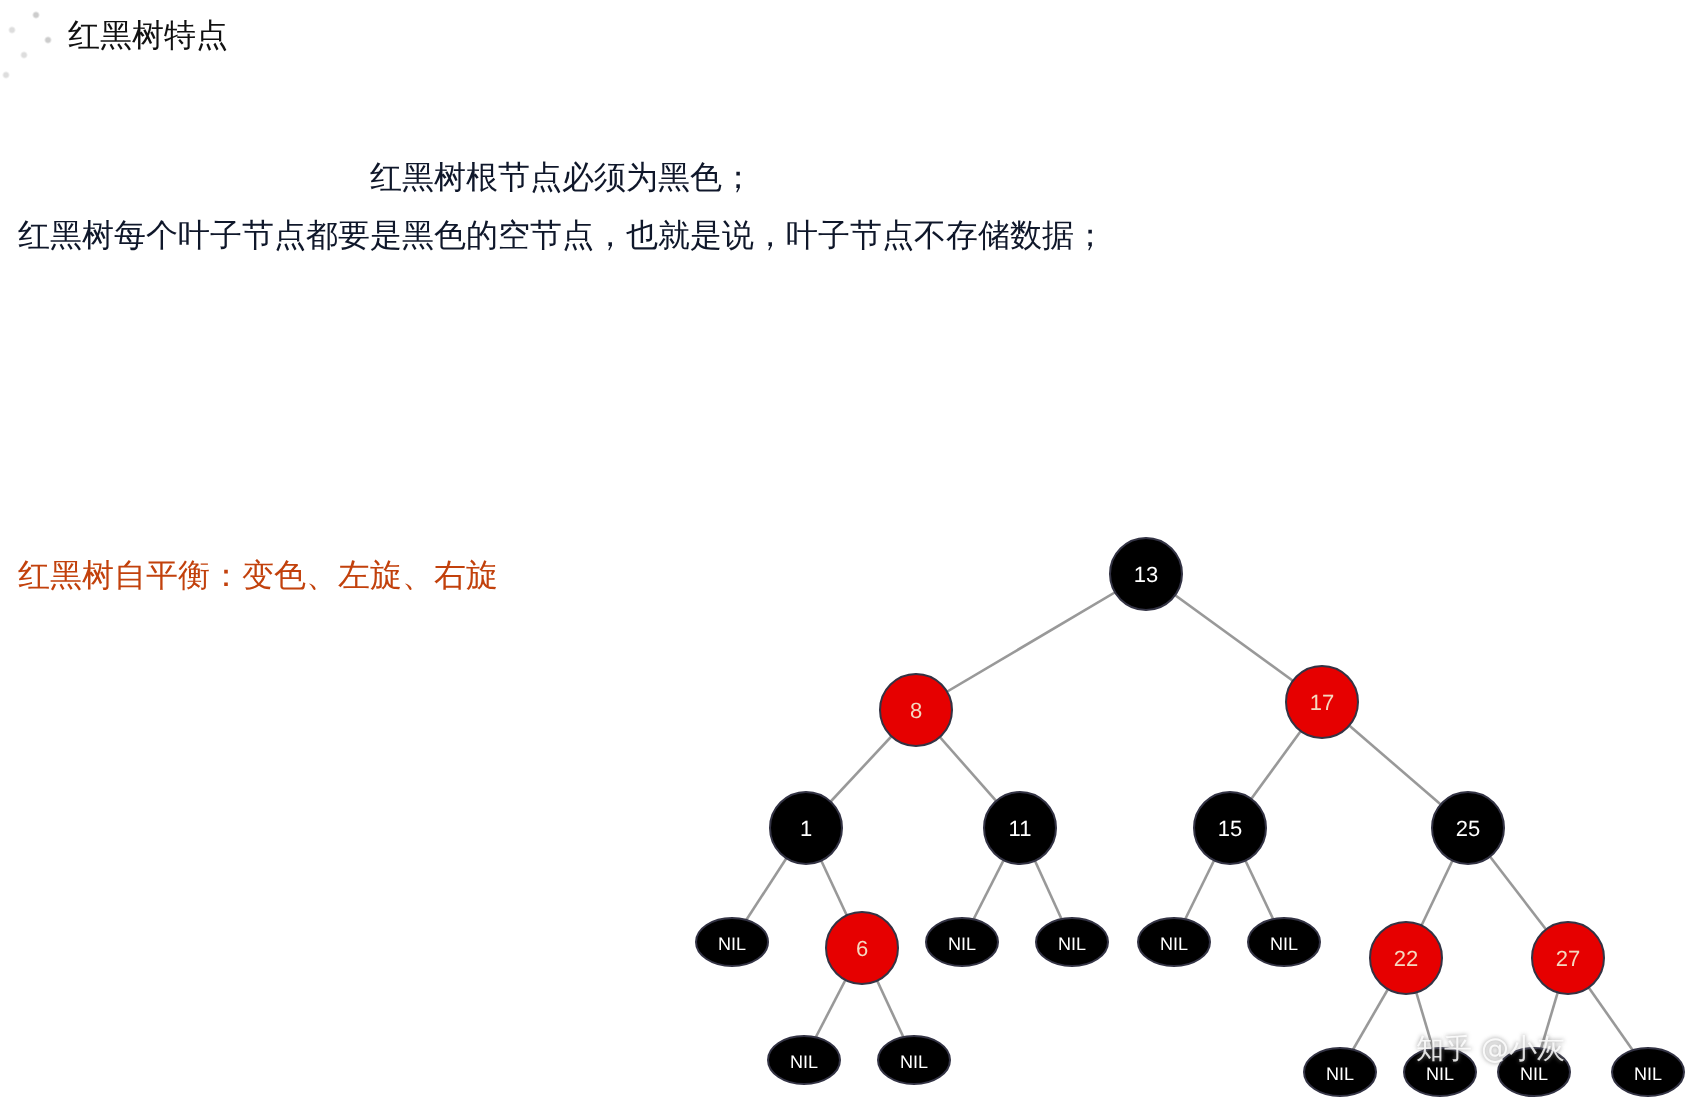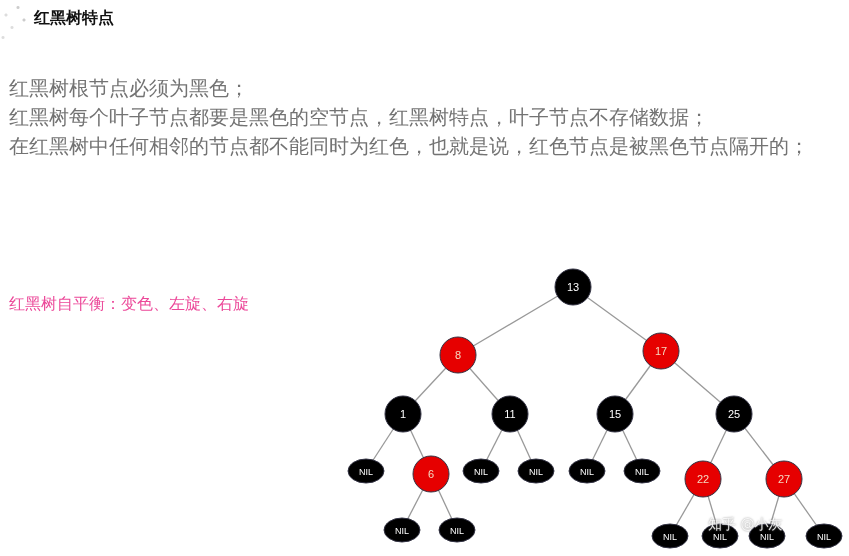--- a/index.html
+++ b/index.html
@@ -9,41 +9,40 @@
   }
   .corner-deco {
     position: absolute; left: 0; top: 0; width: 30px; height: 50px;
     background: radial-gradient(circle at 20% 30%, #ddd 0 1px, transparent 2px),
                 radial-gradient(circle at 60% 15%, #ccc 0 1px, transparent 2px),
                 radial-gradient(circle at 40% 55%, #ddd 0 1px, transparent 2px),
                 radial-gradient(circle at 80% 40%, #ccc 0 1px, transparent 2px),
                 radial-gradient(circle at 10% 75%, #ddd 0 1px, transparent 2px);
   }
   .title {
-    position: absolute; left: 34px; top: 8px; font-size: 16px; font-weight: bold; color: #111;
+    position: absolute; left: 34px; top: 8px; font-size: 16px; font-weight: normal; color: #111;
   }
   .rules { position: absolute; left: 9px; top: 74px; }
-  .rule { font-size: 20px; line-height: 29px; height: 29px; white-space: nowrap; color: #737373; }
-  .balance { position: absolute; left: 9px; top: 278px; font-size: 16px; color: #ec4899; white-space: nowrap; margin-top: 16px; }
+  .rule { font-size: 16px; line-height: 29px; height: 29px; white-space: nowrap; color: #0f172a; text-align: center; }
+  .balance { position: absolute; left: 9px; top: 278px; font-size: 16px; color: #c2410c; white-space: nowrap; }
   svg.tree { position: absolute; left: 0; top: 0; }
   .watermark {
     position: absolute; left: 708px; top: 516px; font-size: 14px; color: rgba(255,255,255,0.85);
     text-shadow: 0 0 2px rgba(120,120,120,0.9); white-space: nowrap;
   }
 </style>
 </head>
 <body>
 
 <div class="corner-deco"></div>
 <div class="title">红黑树特点</div>
 
 <div class="rules">
   <div class="rule">红黑树根节点必须为黑色；</div>
-  <div class="rule">红黑树每个叶子节点都要是黑色的空节点，红黑树特点，叶子节点不存储数据；</div>
-  <div class="rule">在红黑树中任何相邻的节点都不能同时为红色，也就是说，红色节点是被黑色节点隔开的；</div>
+  <div class="rule">红黑树每个叶子节点都要是黑色的空节点，也就是说，叶子节点不存储数据；</div>
 </div>
 
 <div class="balance">红黑树自平衡：变色、左旋、右旋</div>
 
 <svg class="tree" id="tree-svg" width="849" height="556">
   <g id="edges">
       <line x1="573" y1="287" x2="458" y2="355" stroke="#999999" stroke-width="1.3"></line>
       <line x1="573" y1="287" x2="661" y2="351" stroke="#999999" stroke-width="1.3"></line>
       <line x1="458" y1="355" x2="403" y2="414" stroke="#999999" stroke-width="1.3"></line>
       <line x1="458" y1="355" x2="510" y2="414" stroke="#999999" stroke-width="1.3"></line>

